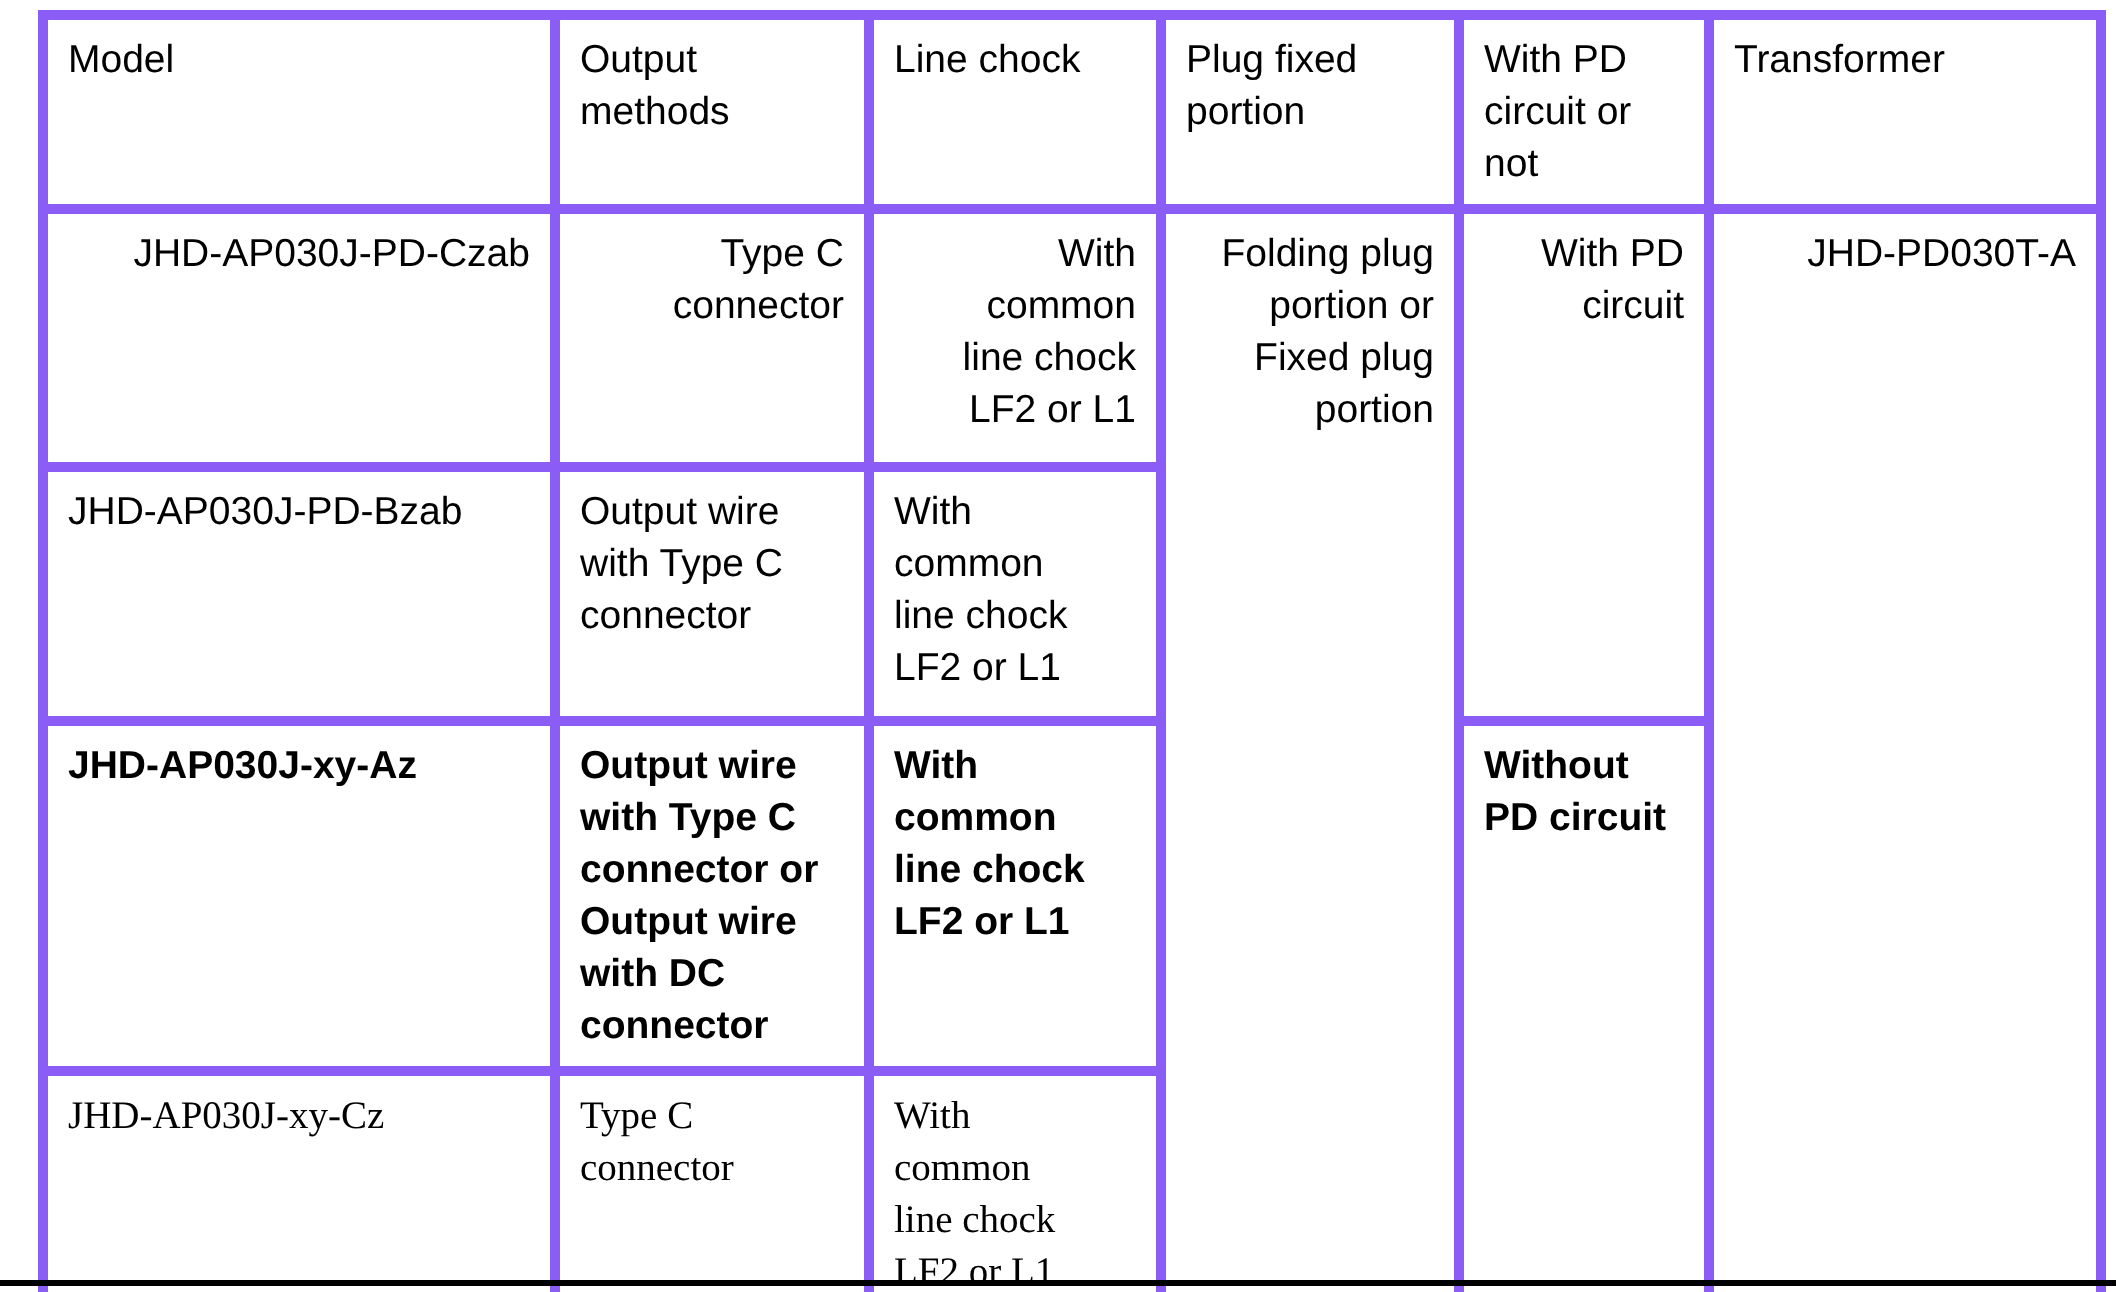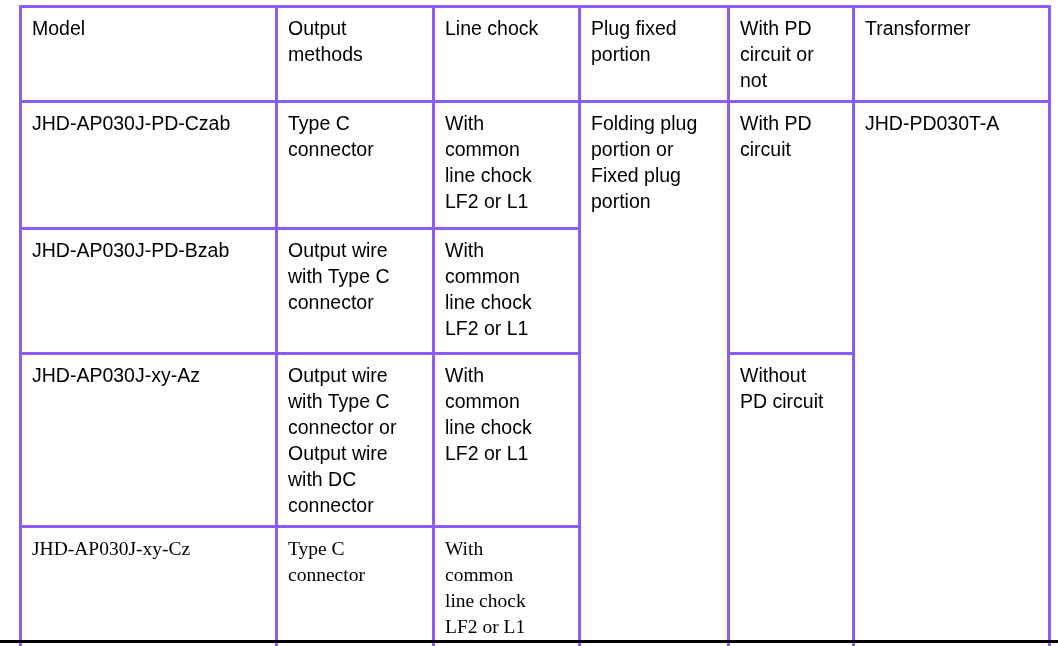--- a/index.html
+++ b/index.html
@@ -28,43 +28,43 @@
     position: absolute;
     left: 19px;
     top: 5px;
     width: 1029px;
     border-collapse: collapse;
     table-layout: fixed;
     background: #ffffff;
   }
 
   table.spec-table td {
-    border: 3px solid #8b5cf6;
+    border: 5px solid #8b5cf6;
     vertical-align: top;
     padding: 8px 10px 6px 10px;
     font-size: 19.5px;
     line-height: 1.33;
     font-weight: 400;
     color: #000000;
     word-wrap: break-word;
     white-space: pre-line;
   }
 
   
   col.c-model        { width: 256px; }
   col.c-output       { width: 157px; }
   col.c-chock        { width: 146px; }
   col.c-plug         { width: 149px; }
   col.c-pd           { width: 125px; }
   col.c-transformer  { width: 196px; }
 
   tr.r-head td  { height: 78px;  }
-  tr.r-1 td     { height: 110px; }
+  tr.r-1 td     { height: 110px; text-align: right; }
   tr.r-2 td     { height: 108px; }
-  tr.r-3 td     { height: 156px; }
+  tr.r-3 td     { height: 156px; font-weight: bold; }
   tr.r-4 td     { height: 113px; font-family: Liberation Serif, serif; }
 
   
   .page-rule {
     position: absolute;
     left: 0;
     top: 640px;
     width: 1058px;
     height: 3px;
     background: #000000;

